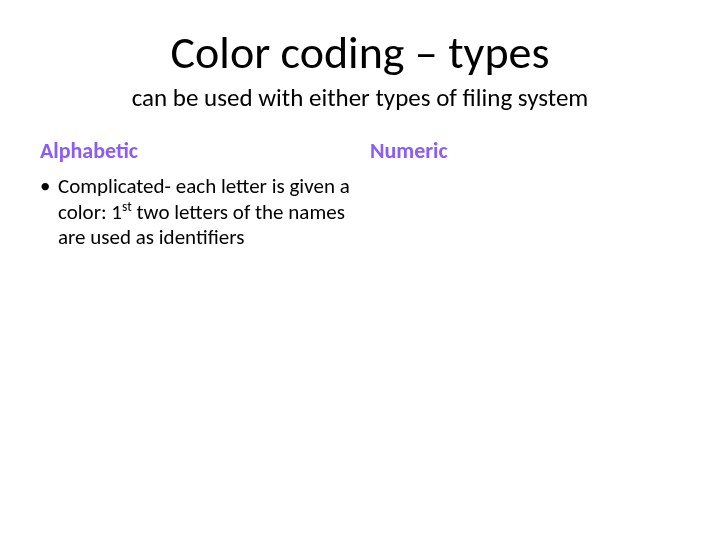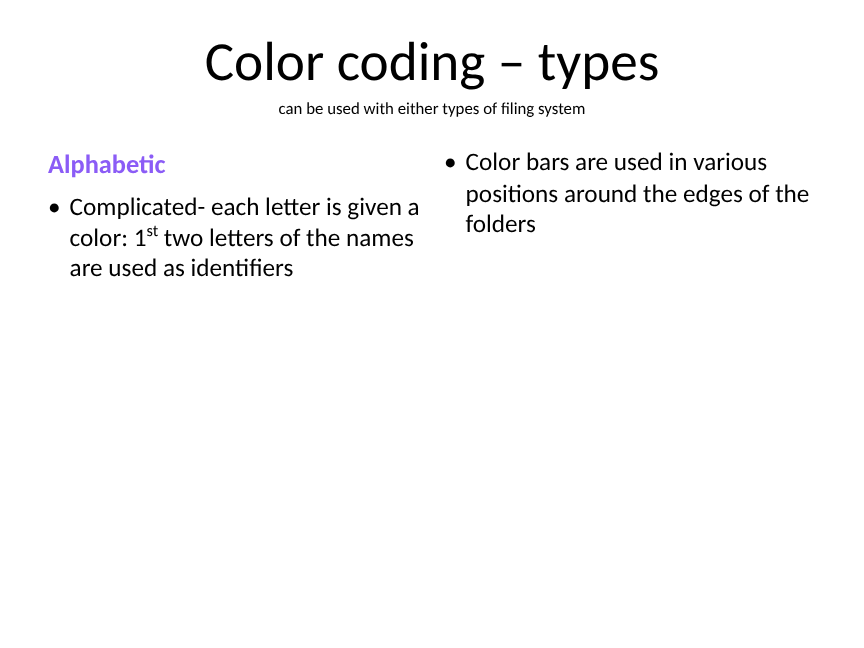--- a/index.html
+++ b/index.html
@@ -21,21 +21,21 @@
   .title {
     text-align: center;
     font-size: 46px;
     font-weight: 400;
     margin: 0;
     padding-top: 4px;
     color: #000;
   }
   .subtitle {
     text-align: center;
-    font-size: 14px;
+    font-size: 25px;
     font-weight: 400;
     margin: 2px 0 24px 0;
     color: #000;
   }
   .columns {
     display: flex;
     flex-direction: row;
     gap: 20px;
   }
   .col {
@@ -87,20 +87,20 @@
     <div class="col">
       <div class="col-heading">Alphabetic</div>
       <ul class="body">
         <li>
           <span>Complicated- each letter is given a color: 1</span><sup>st</sup><span> two letters of the names are used as identifiers</span>
         </li>
       </ul>
     </div>
 
     <div class="col">
+      <div class="col-heading">Numeric</div>
       <ul class="body">
-        <li>Color bars are used in various positions around the edges of the folders</li>
       </ul>
     </div>
 
   </div>
 
 </div>
 
 </body></html>

